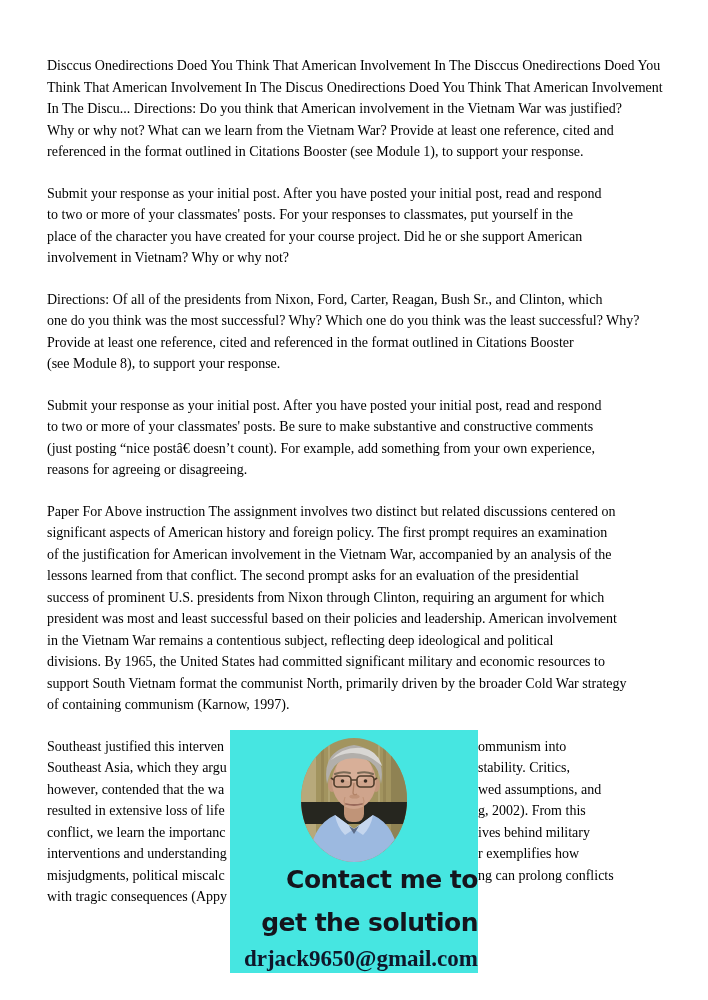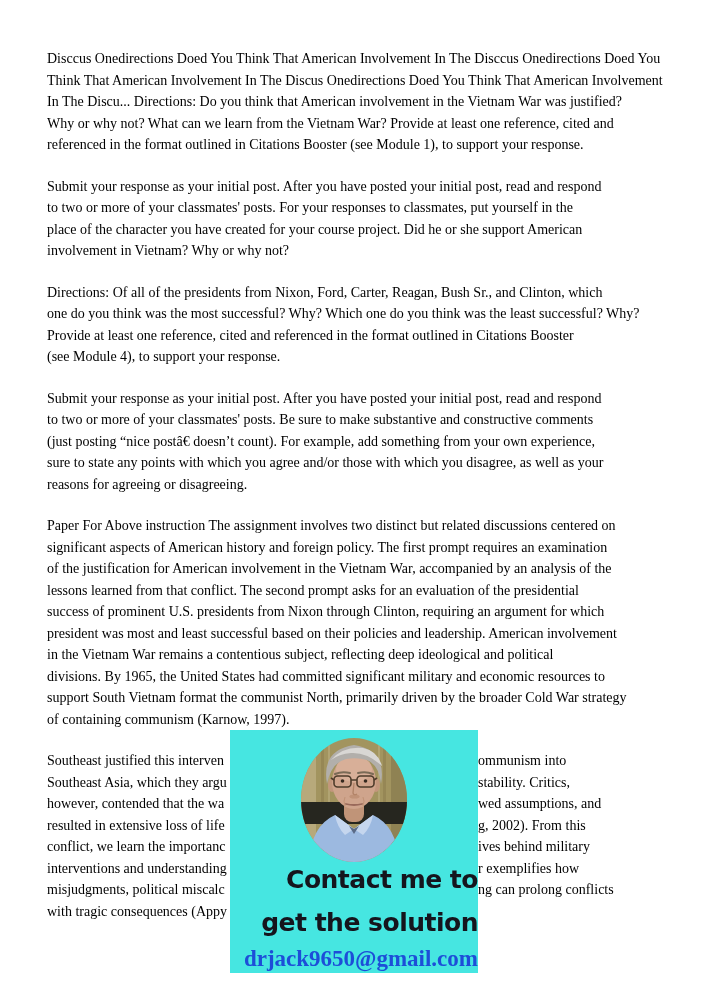--- a/index.html
+++ b/index.html
@@ -7,21 +7,21 @@
     width:708px;height:1000px;background:#ffffff;
     font-family:"Liberation Serif", serif;
   }
   .page{
     position:relative;width:708px;height:1000px;overflow:hidden;background:#ffffff;
   }
   .doc{
     position:absolute;top:39px;left:47px;width:650px;
     font-size:14px;color:#000000;
   }
-  .para{margin:9px 0 20px 0;font-family:Liberation Serif, serif;}
+  .para{margin:16px 0 20px 0;font-family:Liberation Serif, serif;}
   .line{
     height:21.5px;line-height:21.5px;white-space:nowrap;
   }
   .split-line{
     position:relative;height:21.5px;line-height:21.5px;white-space:nowrap;
   }
   .frag-left{position:absolute;left:0;top:0;}
   .frag-right{position:absolute;left:431px;top:0;}
   .promo{
     position:absolute;left:230px;top:730px;width:248px;height:243px;
@@ -31,21 +31,21 @@
     display:block;margin:8px auto 0 auto;
   }
   .promo-heading{
     font-family:"DejaVu Sans", sans-serif;
     font-weight:bold;font-size:25px;line-height:30px;
     color:#15151d;letter-spacing:-0.5px;margin-top:3px;
   }
   .promo-email{
     font-family:"Liberation Serif", serif;
     font-weight:bold;font-size:23px;line-height:28px;
-    color:#1d4ed8;margin-top:7px;
+    color:#0f172a;margin-top:7px;
   }
 </style>
 </head>
 <body>
 
 <div class="page">
 
   <div class="doc">
 
   <div class="para">
@@ -58,27 +58,26 @@
       <div class="para">
         <div class="line">Submit your response as your initial post. After you have posted your initial post, read and respond</div>
         <div class="line">to two or more of your classmates' posts. For your responses to classmates, put yourself in the</div>
         <div class="line">place of the character you have created for your course project. Did he or she support American</div>
         <div class="line">involvement in Vietnam? Why or why not?</div>
       </div>
       <div class="para">
         <div class="line">Directions: Of all of the presidents from Nixon, Ford, Carter, Reagan, Bush Sr., and Clinton, which</div>
         <div class="line">one do you think was the most successful? Why? Which one do you think was the least successful? Why?</div>
         <div class="line">Provide at least one reference, cited and referenced in the format outlined in Citations Booster</div>
-        <div class="line">(see Module 4), to support your response.</div>
+        <div class="line">(see Module 8), to support your response.</div>
       </div>
       <div class="para">
         <div class="line">Submit your response as your initial post. After you have posted your initial post, read and respond</div>
         <div class="line">to two or more of your classmates' posts. Be sure to make substantive and constructive comments</div>
         <div class="line">(just posting “nice postâ€ doesn’t count). For example, add something from your own experience,</div>
-        <div class="line">sure to state any points with which you agree and/or those with which you disagree, as well as your</div>
         <div class="line">reasons for agreeing or disagreeing.</div>
       </div>
       <div class="para">
         <div class="line">Paper For Above instruction The assignment involves two distinct but related discussions centered on</div>
         <div class="line">significant aspects of American history and foreign policy. The first prompt requires an examination</div>
         <div class="line">of the justification for American involvement in the Vietnam War, accompanied by an analysis of the</div>
         <div class="line">lessons learned from that conflict. The second prompt asks for an evaluation of the presidential</div>
         <div class="line">success of prominent U.S. presidents from Nixon through Clinton, requiring an argument for which</div>
         <div class="line">president was most and least successful based on their policies and leadership. American involvement</div>
         <div class="line">in the Vietnam War remains a contentious subject, reflecting deep ideological and political</div>

